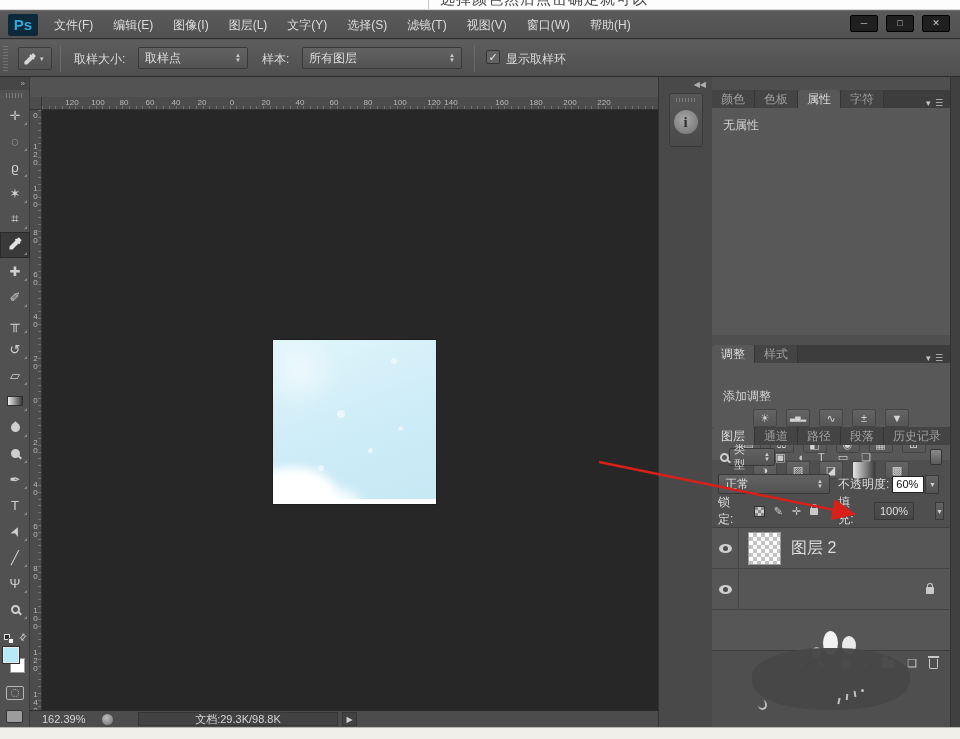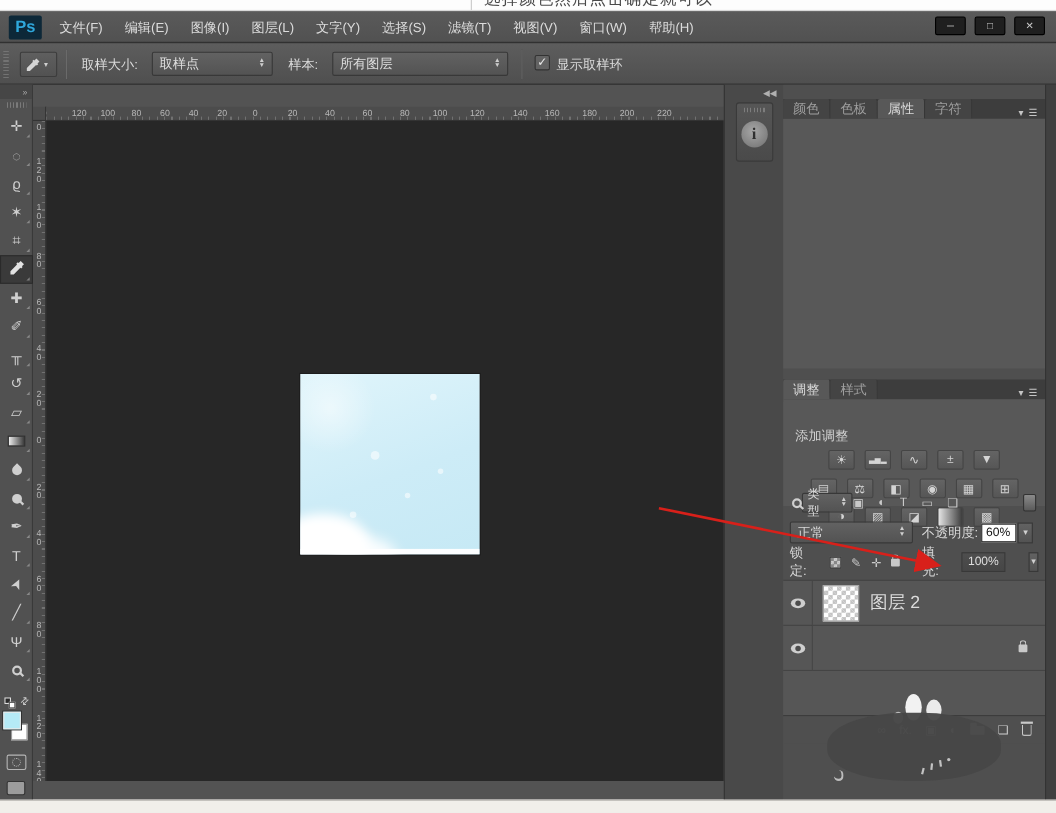--- a/index.html
+++ b/index.html
@@ -325,21 +325,21 @@
       <span class="hlab" style="left: 108px;">60</span>
       <span class="hlab" style="left: 134px;">40</span>
       <span class="hlab" style="left: 160px;">20</span>
       <span class="hlab" style="left: 190px;">0</span>
       <span class="hlab" style="left: 224px;">20</span>
       <span class="hlab" style="left: 258px;">40</span>
       <span class="hlab" style="left: 292px;">60</span>
       <span class="hlab" style="left: 326px;">80</span>
       <span class="hlab" style="left: 358px;">100</span>
       <span class="hlab" style="left: 392px;">120</span>
-      <span class="hlab" style="left: 431px;">140</span>
+      <span class="hlab" style="left: 409px;">140</span>
       <span class="hlab" style="left: 460px;">160</span>
       <span class="hlab" style="left: 494px;">180</span>
       <span class="hlab" style="left: 528px;">200</span>
       <span class="hlab" style="left: 562px;">220</span>
     </div>
   <div id="vruler" class="abs">
       <span class="vlab" style="top: -6px;">4
 0</span>
       <span class="vlab" style="top: 33px;">1
 2
@@ -381,39 +381,46 @@
       <div class="bub" style="left:64px;top:70px;width:8px;height:8px"></div>
       <div class="bub" style="left:95px;top:108px;width:5px;height:5px"></div>
       <div class="bub" style="left:125px;top:86px;width:5px;height:5px"></div>
       <div class="bub" style="left:45px;top:125px;width:6px;height:6px"></div>
       <div class="cloud1"></div>
       <div class="cloud2"></div>
       <div class="bstrip"></div>
     </div>
   </div>
 
+  <div id="statusbar" class="abs">
+    <span class="zoomtxt">162.39%</span>
+    <span class="sicon"></span>
+    <span class="docbox">文档:29.3K/98.8K</span>
+    <span class="expand">▶</span>
+  </div>
 
   <div id="dockstrip" class="abs">
     <div class="collapse">◀◀</div>
     <div class="info-btn">
       <div class="gr"></div>
       <div class="cir">i</div>
     </div>
   </div>
 
   <div id="paneldock" class="abs">
 
     <div class="tabrow" style="top:13px" id="props-tabs">
         <div class="ptab">颜色</div>
         <div class="ptab">色板</div>
         <div class="ptab active">属性</div>
         <div class="ptab">字符</div>
         <div class="pmenu">▾ ☰</div>
       </div>
     <div class="pbody" style="top:31px; height:227px">
+      <div class="props-text">无属性</div>
       <div class="props-foot">
         <span class="ic" style="right:30px">⊘</span>
         <span class="ic" style="right:10px; top:2px"><span class="i-trash"></span></span>
       </div>
     </div>
 
     <div class="tabrow" style="top:268px" id="adjust-tabs">
         <div class="ptab active">调整</div>
         <div class="ptab">样式</div>
         <div class="pmenu">▾ ☰</div>
@@ -439,20 +446,28 @@
           <div class="adj-row">
             <span class="adj-ic">◑</span>
             <span class="adj-ic">▨</span>
             <span class="adj-ic">◪</span>
             <span class="adj-ic grad"></span>
             <span class="adj-ic">▩</span>
           </div>
         </div>
     </div>
 
+    <div class="tabrow" style="top:350px" id="layers-tabs">
+        <div class="ptab active">图层</div>
+        <div class="ptab">通道</div>
+        <div class="ptab">路径</div>
+        <div class="ptab">段落</div>
+        <div class="ptab">历史记录</div>
+        <div class="pmenu">▾ ☰</div>
+      </div>
     <div class="filter-row">
       <span class="i-magnifier"></span>
       <span class="kind-box">
         <span>类型</span>
         <span class="updown">
             <span>▲</span>
             <span>▼</span>
           </span>
       </span>
       <span id="filter-icons" style="display:flex; gap:13px">

